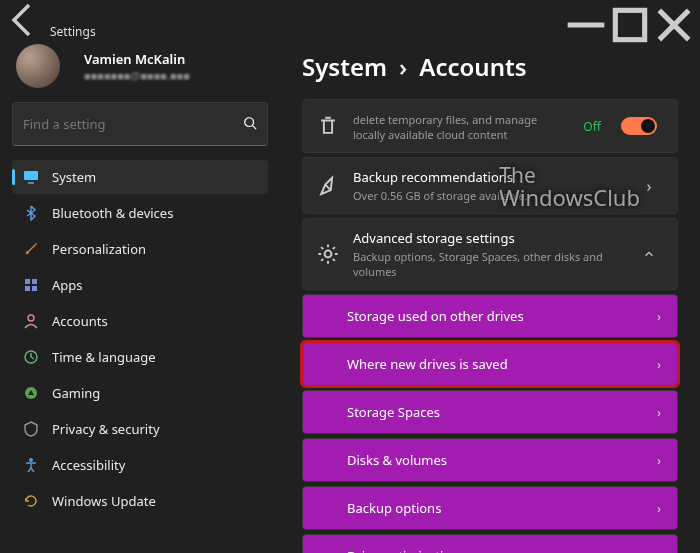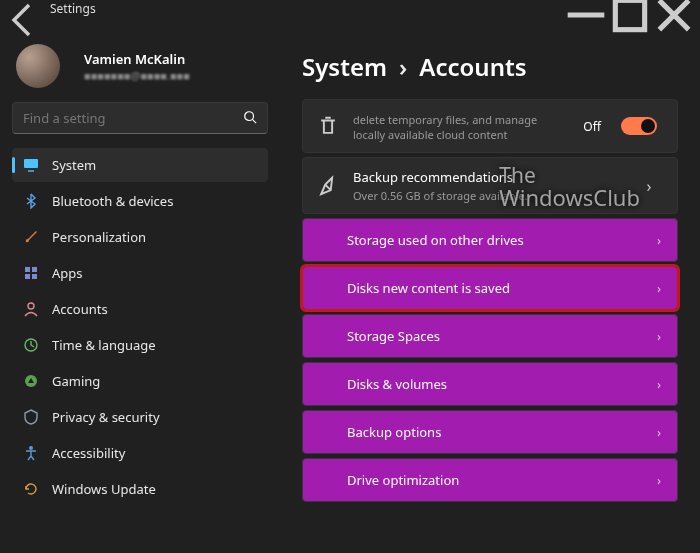--- a/index.html
+++ b/index.html
@@ -1,53 +1,53 @@
 <!DOCTYPE html>
 <html><head>
 <meta charset="utf-8">
 <style>
 * { margin: 0; padding: 0; box-sizing: border-box; font-family: "Segoe UI", system-ui, sans-serif; }
 body { background: #202020; color: #fff; width: 700px; height: 553px; overflow: hidden; position: relative; }
 
-.titlebar { height: 40px; display: flex; align-items: flex-start; padding: 0 4px; }
+.titlebar { height: 40px; display: flex; align-items: flex-end; padding: 0 4px; }
 .titlebar .back { width: 40px; display: flex; justify-content: center; color: #ccc; }
 .titlebar .title { font-size: 12px; color: #ddd; margin-left: 6px; }
 .titlebar .spacer { flex: 1; }
 .winbtn { width: 44px; height: 30px; display: flex; align-items: center; justify-content: center; color: #ccc; }
 
 .layout { display: flex; height: calc(100% - 40px); }
 
 .sidebar { width: 280px; padding: 0 12px 12px 12px; overflow-y: auto; }
 .account { display: flex; align-items: center; gap: 24px; padding: 4px 4px 14px 4px; }
 .avatar { width: 44px; height: 44px; border-radius: 50%; background: radial-gradient(circle at 30% 30%, #b8a090, #4a3a30); }
 .account .name { font-size: 13px; font-weight: 600; }
 .account .email { font-size: 11px; color: #8a8a8a; filter: blur(1px); }
 
-.search { background: #2d2d2d; border: 1px solid #3a3a3a; border-bottom: 1px solid #666; border-radius: 4px; height: 32px; display: flex; align-items: center; padding: 0 10px; margin-bottom: 14px; }
+.search { background: #2d2d2d; border: 1px solid #3a3a3a; border-bottom: 1px solid #666; border-radius: 4px; height: 44px; display: flex; align-items: center; padding: 0 10px; margin-bottom: 14px; }
 .search input { background: transparent; border: none; outline: none; color: #ccc; flex: 1; font-size: 13px; }
 
 .nav-item { display: flex; align-items: center; gap: 12px; height: 34px; padding: 0 10px; border-radius: 4px; font-size: 13px; color: #e8e8e8; position: relative; margin-bottom: 2px; }
 .nav-item.active { background: #2d2d2d; }
 .nav-item.active::before { content: ""; position: absolute; left: 0; top: 9px; bottom: 9px; width: 3px; background: #4cc2ff; border-radius: 2px; }
 .nav-icon { width: 18px; height: 18px; display: flex; align-items: center; justify-content: center; }
 .nav-icon svg { width: 16px; height: 16px; }
 
 .content { flex: 1; padding: 4px 22px 0 22px; overflow-y: auto; }
 .crumbs { display: flex; align-items: center; gap: 12px; font-size: 24px; font-weight: 600; margin: 6px 0 16px 0; }
 .crumbs .sep { opacity: .9; }
 
 .card { background: #2b2b2b; border: 1px solid #333; border-radius: 4px; display: flex; align-items: center; padding: 10px 14px; margin-bottom: 4px; gap: 14px; }
 .card .cicon { width: 22px; display: flex; justify-content: center; color: #ccc; }
 .card .ctext { flex: 1; }
 .card .ct { font-size: 13px; }
 .card .cs { font-size: 11px; color: #9a9a9a; margin-top: 2px; }
 .card .cr { width: 28px; display: flex; justify-content: center; color: #ccc; }
 .toggle { width: 36px; height: 18px; background: #ff7a4c; border-radius: 10px; position: relative; margin-right: 6px; }
 .toggle::after { content: ""; position: absolute; right: 2px; top: 2px; width: 14px; height: 14px; background: #111; border-radius: 50%; }
-.offlbl { font-size: 12px; color: #ffffff; margin-right: 6px; }
+.offlbl { font-size: 12px; color: #22c55e; margin-right: 6px; }
 
 .sub { background: #a21caf; border: 1px solid #383838; border-radius: 4px; margin: 0 0 4px 0; display: flex; align-items: center; padding: 12px 16px 12px 44px; font-size: 13px; }
 .sub .sr { margin-left: auto; color: #ccc; }
 .sub.hl { outline: 3px solid #c41818; outline-offset: -1px; }
 
 .watermark { position: absolute; right: 60px; top: 165px; font-size: 22px; color: #a3a3a3; text-shadow: 0 0 6px #000; line-height: 1; pointer-events: none; font-weight: 400; }
 .watermark .l1 { font-size: 21px; }
 
 svg { stroke: currentColor; fill: none; stroke-width: 1.4; }
 </style>
@@ -213,27 +213,44 @@
             <path d="M11 2 L6 7 L3 14 L10 11 Z M6 7 L10 11"></path>
           </svg>
         </div>
       <div class="ctext">
         <div class="ct">Backup recommendations</div>
         <div class="cs">Over 0.56 GB of storage available.</div>
       </div>
       <div class="cr">›</div>
     </div>
 
+    <div class="card">
+      <div class="cicon">
+          <svg viewBox="0 0 16 16">
+            <circle cx="8" cy="8" r="2.5"></circle>
+            <path d="M8 1 V3 M8 13 V15 M1 8 H3 M13 8 H15 M3 3 L4.5 4.5 M11.5 11.5 L13 13 M3 13 L4.5 11.5 M11.5 4.5 L13 3"></path>
+          </svg>
+        </div>
+      <div class="ctext">
+        <div class="ct">Advanced storage settings</div>
+        <div class="cs">Backup options, Storage Spaces, other disks and volumes</div>
+      </div>
+      <div class="cr">
+          <svg viewBox="0 0 14 14" width="12" height="12">
+            <path d="M3 9 L7 5 L11 9"></path>
+          </svg>
+        </div>
+    </div>
 
     <div class="sub">
       <span>Storage used on other drives</span>
       <span class="sr">›</span>
     </div>
     <div class="sub hl">
-      <span>Disks new content is saved</span>
+      <span>Where new drives is saved</span>
       <span class="sr">›</span>
     </div>
     <div class="sub">
       <span>Storage Spaces</span>
       <span class="sr">›</span>
     </div>
     <div class="sub">
       <span>Disks &amp; volumes</span>
       <span class="sr">›</span>
     </div>

